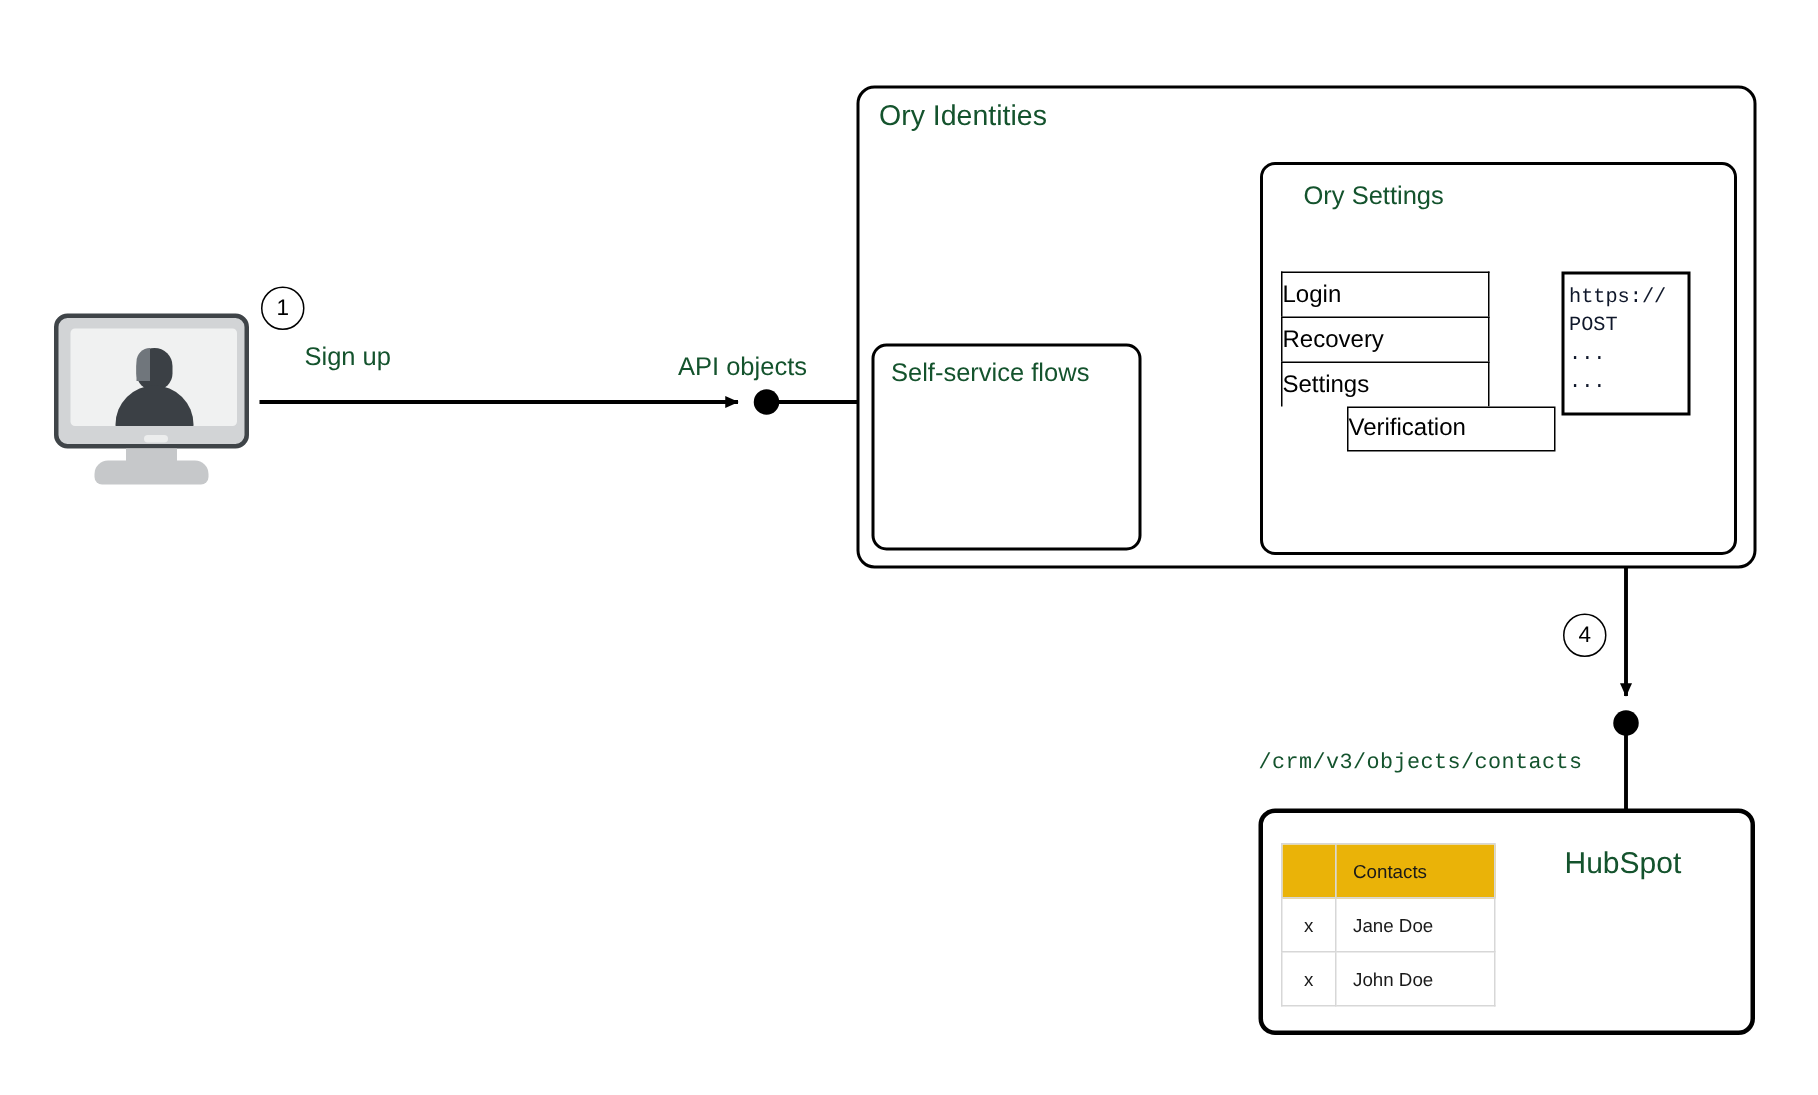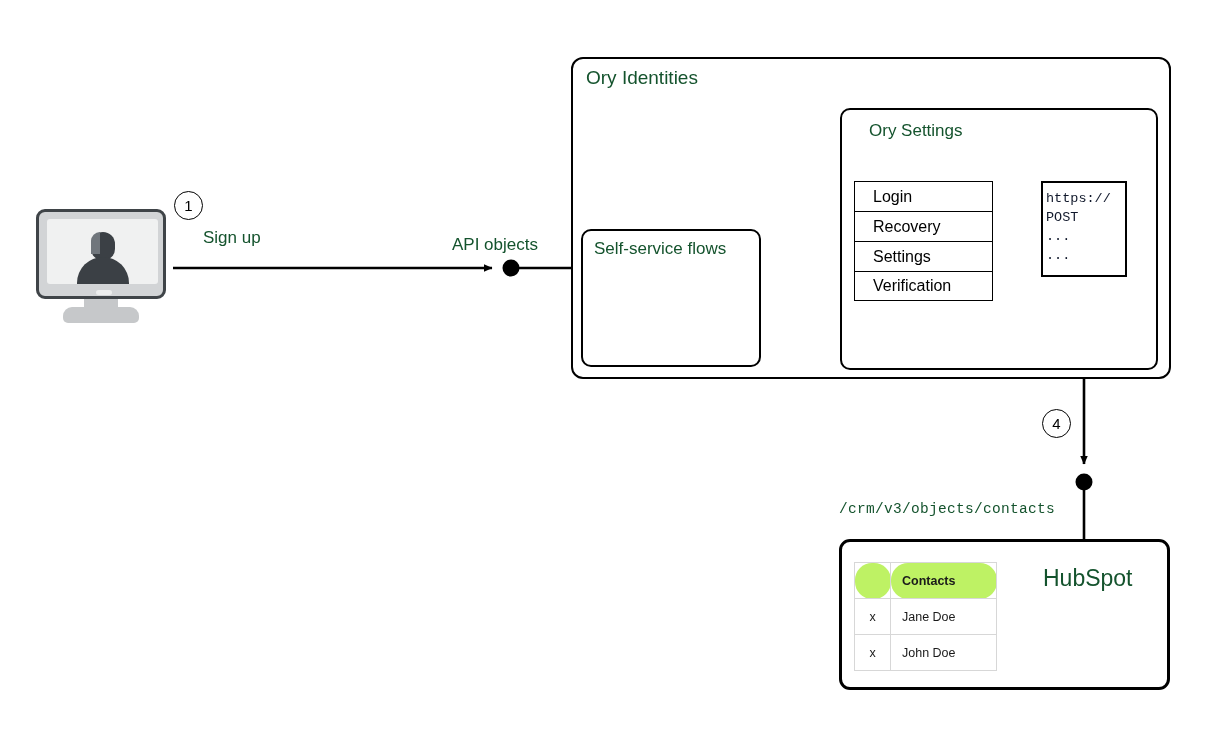--- a/index.html
+++ b/index.html
@@ -34,21 +34,21 @@
     font-family: "Liberation Sans", sans-serif;
     color: #14532d;
     white-space: nowrap;
     line-height: 1.15;
   }
   .lbl-sign-up   { left: 203px; top: 228px; font-size: 17px; }
   .lbl-api       { left: 452px; top: 235px; font-size: 17px; }
   .lbl-ory-id    { left: 586px; top: 67px;  font-size: 19px; }
   .lbl-ory-act   { left: 869px; top: 121px; font-size: 17px; }
   .lbl-ssf       { left: 594px; top: 239px; font-size: 17px; }
-  .lbl-hubspot   { left: 1043px; top: 565px; font-size: 23px; }
+  .lbl-hubspot   { left: 1043px; top: 565px; font-size: 20px; }
   .lbl-crm {
     left: 839px; top: 501px;
     font-family: "Liberation Mono", "DejaVu Sans Mono", monospace;
     font-size: 14.5px;
     letter-spacing: 0.3px;
   }
 
   
   .monitor { left: 36px; top: 209px; width: 130px; height: 112px; }
   .monitor-frame {
@@ -167,23 +167,23 @@
     box-sizing: border-box;
     width: 139px;
     height: 30px;
     border: 1.6px solid #000;
     border-bottom-width: 0;
     background: #fff;
     font-size: 16px;
     color: #000;
     display: flex;
     align-items: center;
-    padding-left: 18px;
-  }
-  .flow-item:last-child { border-bottom-width: 1.6px; }
+    padding-left: 0;
+  }
+  .flow-item:last-child { border-bottom-width: 1.6px; margin-left: 44px; }
 
   
   .num {
     position: absolute;
     box-sizing: border-box;
     width: 29px; height: 29px;
     border: 1.6px solid #000;
     border-radius: 50%;
     background: #fff;
     color: #000;
@@ -210,24 +210,23 @@
   .contacts-table td, .contacts-table th {
     border: 1px solid #d7d7d7;
     padding: 0 11px;
     height: 36px;
     text-align: left;
     font-weight: normal;
     color: #1a1a1a;
     box-sizing: border-box;
   }
   .contacts-table th {
-    background: #bef264;
-    font-weight: bold;
+    background: #eab308;
+    font-weight: normal;
     font-size: 12.5px;
-    border-radius: 17px;
   }
   .col-x  { width: 36px; text-align: center !important; padding: 0 !important; }
   .col-nm { width: 106px; }
 </style>
 </head>
 <body>
 
 <div id="canvas">
 
   <svg class="svg-layer" viewBox="0 0 1212 730" xmlns="http://www.w3.org/2000/svg">

